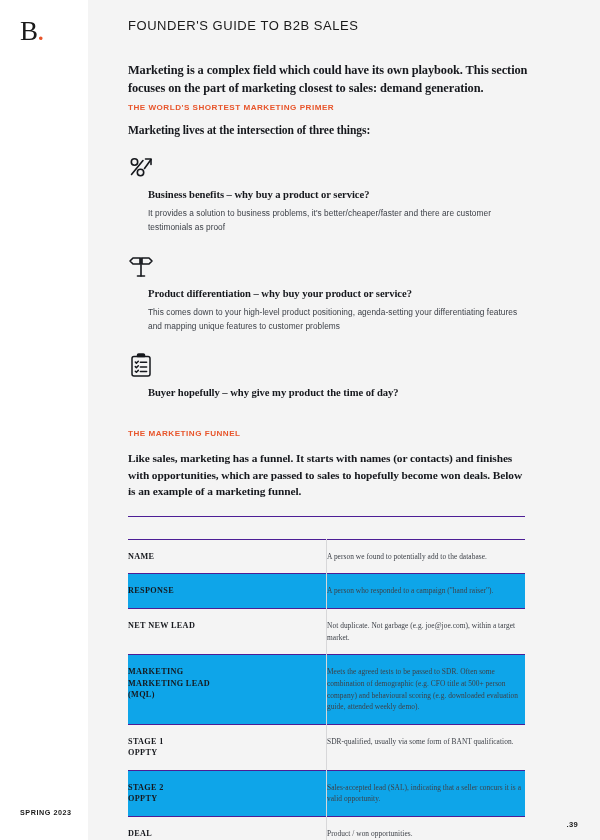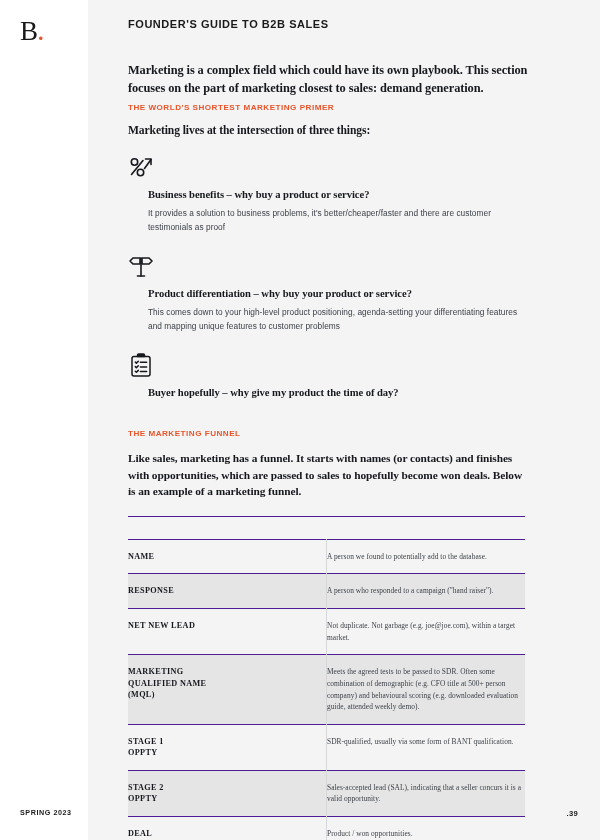--- a/index.html
+++ b/index.html
@@ -39,22 +39,22 @@
     line-height: 1;
   }
   .logo-dot {
     color: #e8552b;
     font-weight: 700;
     font-size: 22px;
   }
   .running-head {
     position: absolute;
     left: 128px; top: 18px;
-    font-size: 11px;
-    font-weight: 700;
+    font-size: 13px;
+    font-weight: 400;
     letter-spacing: 0.55px;
     color: #1a1a1a;
   }
   .content {
     position: absolute;
     left: 128px; top: 62px;
     width: 400px;
   }
   .lead {
     font-family: "Liberation Serif", serif;
@@ -120,21 +120,21 @@
     margin: 0 0 16px 0;
     letter-spacing: -0.1px;
   }
   table.funnel {
     border-collapse: collapse;
     width: 397px;
     table-layout: fixed;
   }
   table.funnel tr { border-top: 1px solid #4c1d95; font-family: Liberation Serif, serif; }
   table.funnel tr:last-child { border-bottom: 1px solid #d7d7d9; }
-  table.funnel tr.alt { background: #e5e5e5; }
+  table.funnel tr.alt { background: #0ea5e9; }
   table.funnel td {
     vertical-align: top;
     padding: 11px 0 11px 0;
   }
   td.term {
     width: 112px;
     border-right: 1px solid #d7d7d9;
     padding-left: 14px;
     padding-right: 8px;
     font-size: 8.2px;
@@ -170,21 +170,21 @@
   .footer-left {
     position: absolute;
     left: 20px; bottom: 23px;
     font-size: 7.2px;
     font-weight: 700;
     letter-spacing: 0.55px;
     color: #1a1a1a;
   }
   .footer-right {
     position: absolute;
-    right: 22px; bottom: 22px;
+    right: 22px; bottom: 11px;
     font-size: 7.6px;
     font-weight: 700;
     letter-spacing: 0.3px;
     color: #1a1a1a;
   }
 </style>
 </head>
 <body>
 
 <div class="page">
@@ -285,21 +285,21 @@
           <tr>
             <td class="term">
               <span class="term-line">NET NEW LEAD</span>
             </td>
             <td class="def">Not duplicate. Not garbage (e.g. joe@joe.com), within a target market.</td>
           </tr>
 
           <tr class="alt">
             <td class="term">
               <span class="term-line">MARKETING</span>
-              <span class="term-line">QUALIFIED NAME</span>
+              <span class="term-line">MARKETING LEAD</span>
               <span class="term-line">(MQL)</span>
             </td>
             <td class="def">Meets the agreed tests to be passed to SDR. Often some combination of demographic (e.g. CFO title at 500+ person company) and behavioural scoring (e.g. downloaded evaluation guide, attended weekly demo).</td>
           </tr>
 
           <tr>
             <td class="term">
               <span class="term-line">STAGE 1</span>
               <span class="term-line">OPPTY</span>
             </td>

